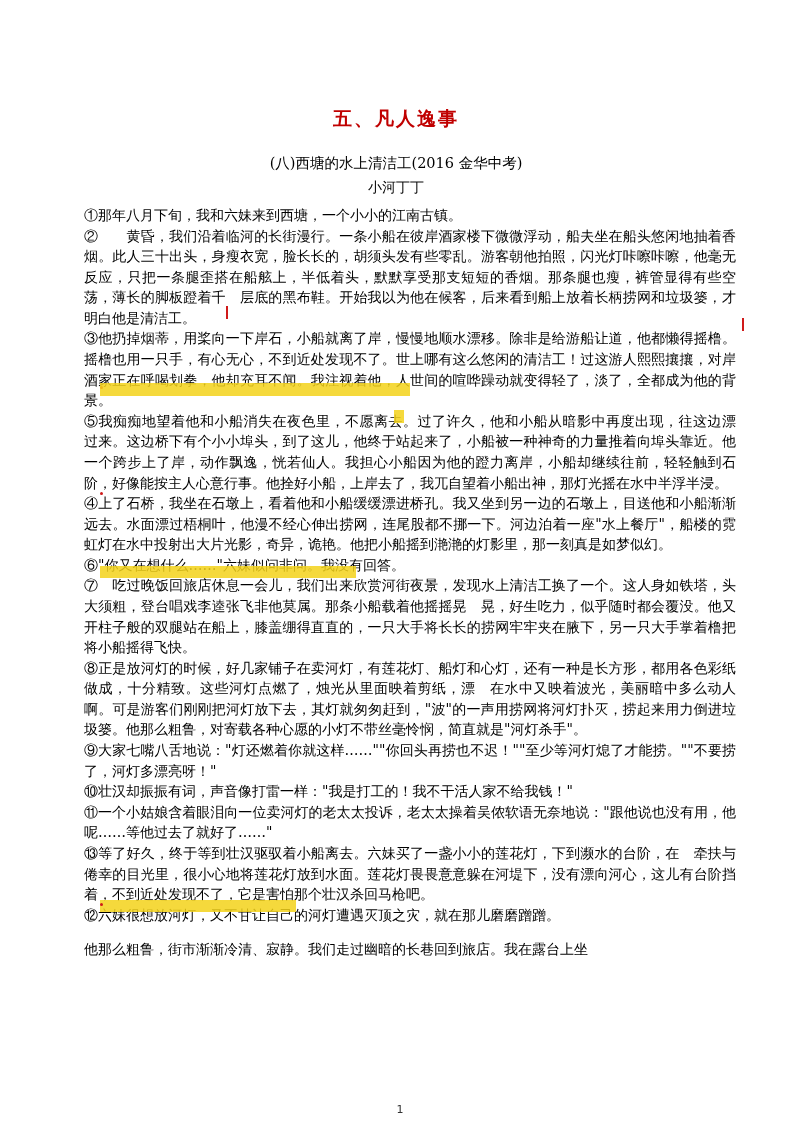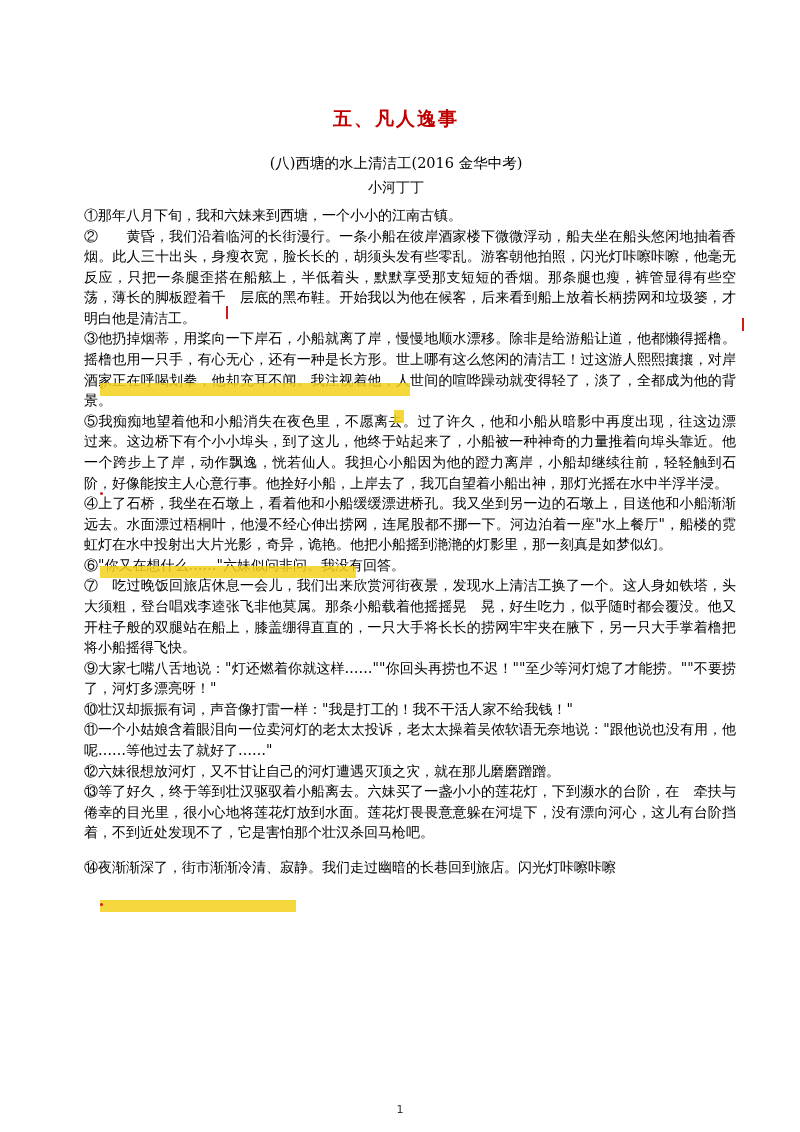--- a/index.html
+++ b/index.html
@@ -95,32 +95,33 @@
 <div class="page">
 
   <h1 class="doc-title">五、凡人逸事</h1>
 
   <div class="subtitle">(八)西塘的水上清洁工(2016 金华中考)</div>
   <div class="author">小河丁丁</div>
 
   <div class="body-text">
     <p class="para indent2">①那年八月下旬，我和六妹来到西塘，一个小小的江南古镇。</p>
     <p class="para indent2">②　　黄昏，我们沿着临河的长街漫行。一条小船在彼岸酒家楼下微微浮动，船夫坐在船头悠闲地抽着香烟。此人三十出头，身瘦衣宽，脸长长的，胡须头发有些零乱。游客朝他拍照，闪光灯咔嚓咔嚓，他毫无反应，只把一条腿歪搭在船舷上，半低着头，默默享受那支短短的香烟。那条腿也瘦，裤管显得有些空荡，薄长的脚板蹬着千　层底的黑布鞋。开始我以为他在候客，后来看到船上放着长柄捞网和垃圾篓，才明白他是清洁工。</p>
-    <p class="para indent2">③他扔掉烟蒂，用桨向一下岸石，小船就离了岸，慢慢地顺水漂移。除非是给游船让道，他都懒得摇橹。摇橹也用一只手，有心无心，还有一种是长方形。世上哪有这么悠闲的清洁工！过这游人熙熙攘攘，对岸酒家正在呼喝划拳，他却充耳不闻。我注视着他，人世间的喧哗躁动就变得轻了，淡了，全都成为他的背景。</p>
+    <p class="para indent2">③他扔掉烟蒂，用桨向一下岸石，小船就离了岸，慢慢地顺水漂移。除非是给游船让道，他都懒得摇橹。摇橹也用一只手，有心无心，不到近处发现不了。世上哪有这么悠闲的清洁工！过这游人熙熙攘攘，对岸酒家正在呼喝划拳，他却充耳不闻。我注视着他，人世间的喧哗躁动就变得轻了，淡了，全都成为他的背景。</p>
     <p class="para indent2">⑤我痴痴地望着他和小船消失在夜色里，不愿离去。过了许久，他和小船从暗影中再度出现，往这边漂　过来。这边桥下有个小小埠头，到了这儿，他终于站起来了，小船被一种神奇的力量推着向埠头靠近。他一个跨步上了岸，动作飘逸，恍若仙人。我担心小船因为他的蹬力离岸，小船却继续往前，轻轻触到石阶，好像能按主人心意行事。他拴好小船，上岸去了，我兀自望着小船出神，那灯光摇在水中半浮半浸。</p>
     <p class="para indent2">④上了石桥，我坐在石墩上，看着他和小船缓缓漂进桥孔。我又坐到另一边的石墩上，目送他和小船渐渐远去。水面漂过梧桐叶，他漫不经心伸出捞网，连尾股都不挪一下。河边泊着一座"水上餐厅"，船楼的霓虹灯在水中投射出大片光影，奇异，诡艳。他把小船摇到滟滟的灯影里，那一刻真是如梦似幻。</p>
     <p class="para indent2">⑥"你又在想什么……"六妹似问非问。我没有回答。</p>
     <p class="para indent2">⑦　吃过晚饭回旅店休息一会儿，我们出来欣赏河街夜景，发现水上清洁工换了一个。这人身如铁塔，头大须粗，登台唱戏李逵张飞非他莫属。那条小船载着他摇摇晃　晃，好生吃力，似乎随时都会覆没。他又开柱子般的双腿站在船上，膝盖绷得直直的，一只大手将长长的捞网牢牢夹在腋下，另一只大手掌着橹把将小船摇得飞快。</p>
+    <p class="para indent2">⑧正是放河灯的时候，好几家铺子在卖河灯，有莲花灯、船灯和心灯，还有一种是长方形，都用各色彩纸做成，十分精致。这些河灯点燃了，烛光从里面映着剪纸，漂　在水中又映着波光，美丽暗中多么动人啊。可是游客们刚刚把河灯放下去，其灯就匆匆赶到，"波"的一声用捞网将河灯扑灭，捞起来用力倒进垃圾篓。他那么粗鲁，对寄载各种心愿的小灯不带丝毫怜悯，简直就是"河灯杀手"。</p>
     <p class="para indent2">⑨大家七嘴八舌地说："灯还燃着你就这样……""你回头再捞也不迟！""至少等河灯熄了才能捞。""不要捞了，河灯多漂亮呀！"</p>
     <p class="para indent2">⑩壮汉却振振有词，声音像打雷一样："我是打工的！我不干活人家不给我钱！"</p>
     <p class="para indent2">⑪一个小姑娘含着眼泪向一位卖河灯的老太太投诉，老太太操着吴侬软语无奈地说："跟他说也没有用，他呢……等他过去了就好了……"</p>
+    <p class="para indent2">⑬等了好久，终于等到壮汉驱驭着小船离去。六妹买了一盏小小的莲花灯，下到濒水的台阶，在　牵扶与倦幸的目光里，很小心地将莲花灯放到水面。莲花灯畏畏意意躲在河堤下，没有漂向河心，这儿有台阶挡着，不到近处发现不了，它是害怕那个壮汉杀回马枪吧。</p>
     <p class="para indent2">⑫六妹很想放河灯，又不甘让自己的河灯遭遇灭顶之灾，就在那儿磨磨蹭蹭。</p>
-    <p class="para indent2">⑬等了好久，终于等到壮汉驱驭着小船离去。六妹买了一盏小小的莲花灯，下到濒水的台阶，在　牵扶与倦幸的目光里，很小心地将莲花灯放到水面。莲花灯畏畏意意躲在河堤下，没有漂向河心，这儿有台阶挡着，不到近处发现不了，它是害怕那个壮汉杀回马枪吧。</p>
     <div class="gap"></div>
-    <p class="para indent2">⑭夜渐渐深了，街市渐渐冷清、寂静。我们走过幽暗的长巷回到旅店。闪光灯咔嚓咔嚓</p>
+    <p class="para indent2">他那么粗鲁，街市渐渐冷清、寂静。我们走过幽暗的长巷回到旅店。我在露台上坐</p>
   </div>
 
   <div class="marker m-red" style="left:226px; top:306px;"></div>
   <div class="marker m-red" style="left:742px; top:318px;"></div>
   <div class="marker m-dot" style="left:100px; top:386px;"></div>
   <div class="marker m-dot" style="left:100px; top:492px;"></div>
   <div class="marker m-yellow" style="left:100px; top:383px; width:310px; height:13px;"></div>
   <div class="marker m-yellow" style="left:394px; top:410px; width:10px; height:13px;"></div>
   <div class="marker m-yellow" style="left:100px; top:566px; width:256px; height:12px;"></div>
   <div class="marker m-yellow" style="left:100px; top:900px; width:196px; height:12px;"></div>

